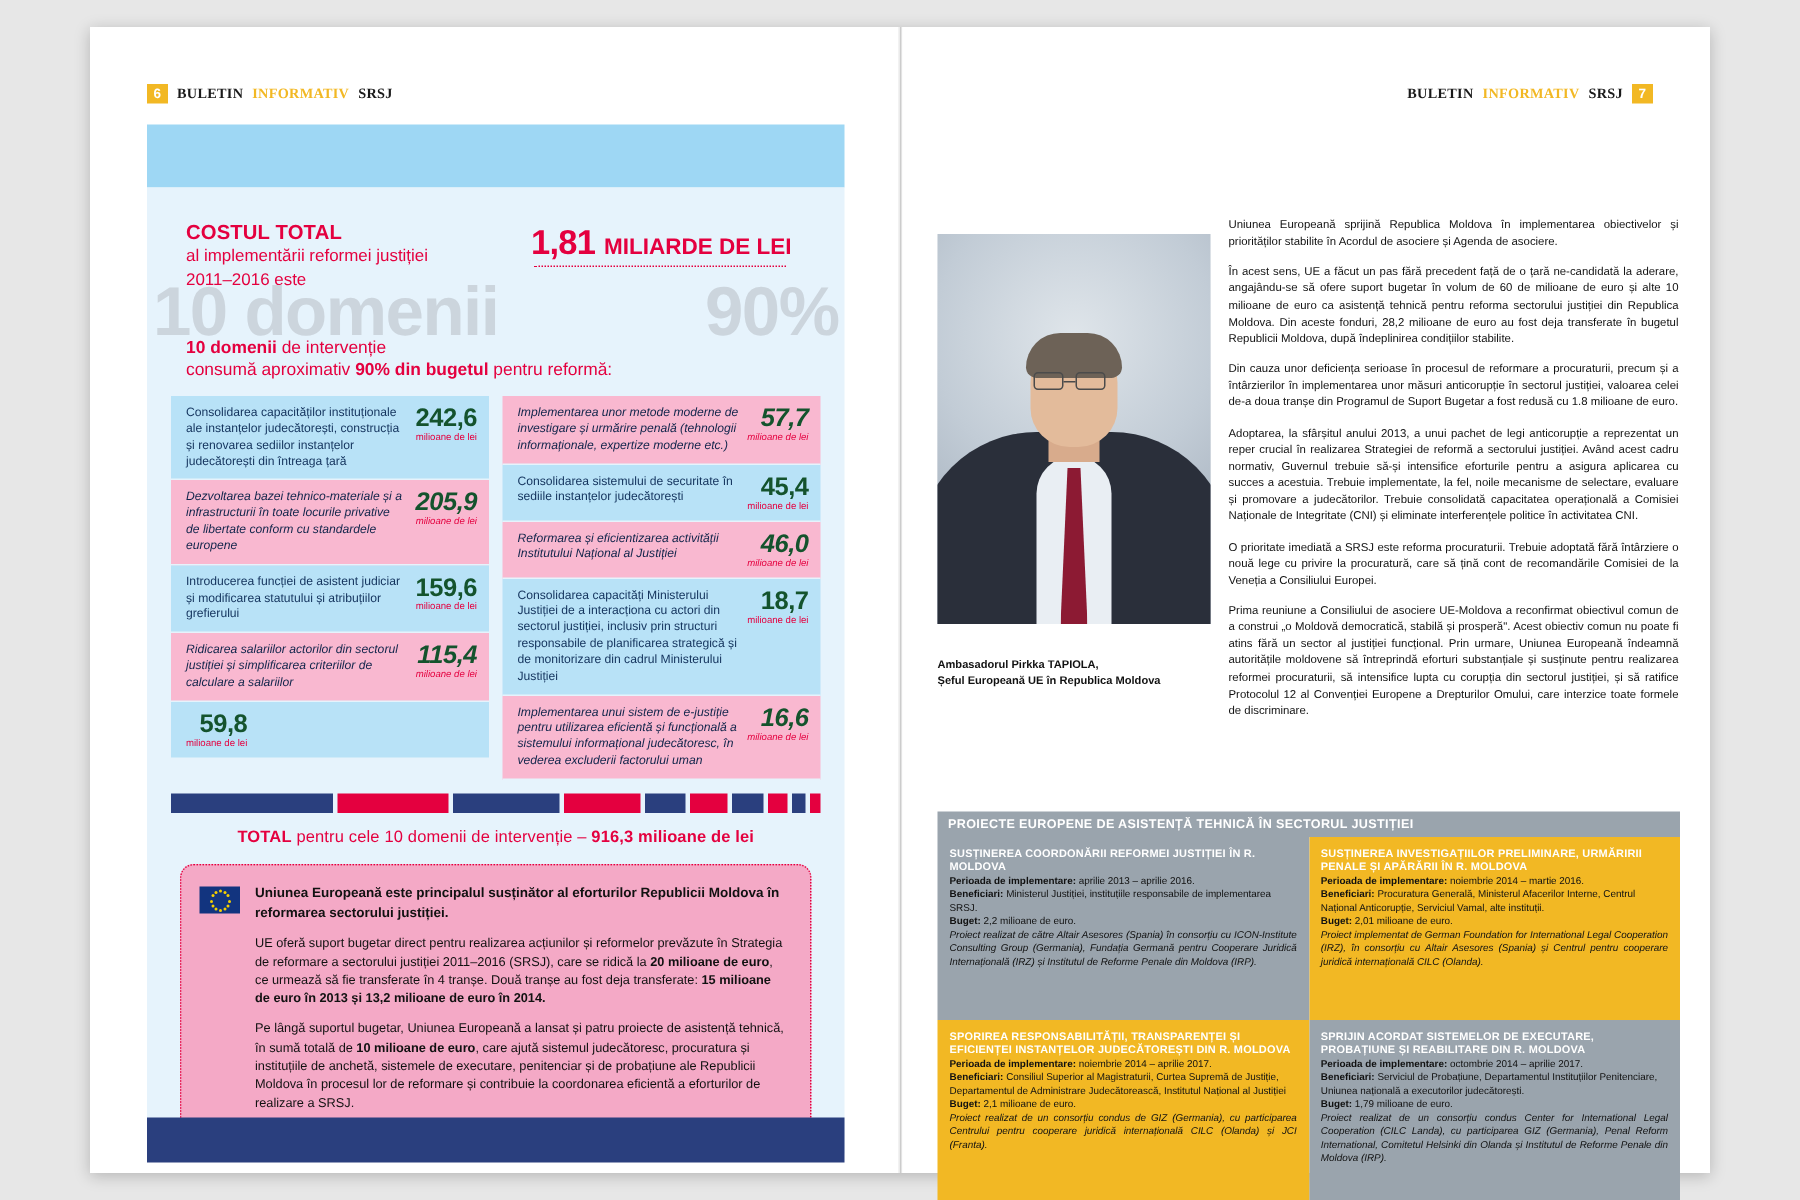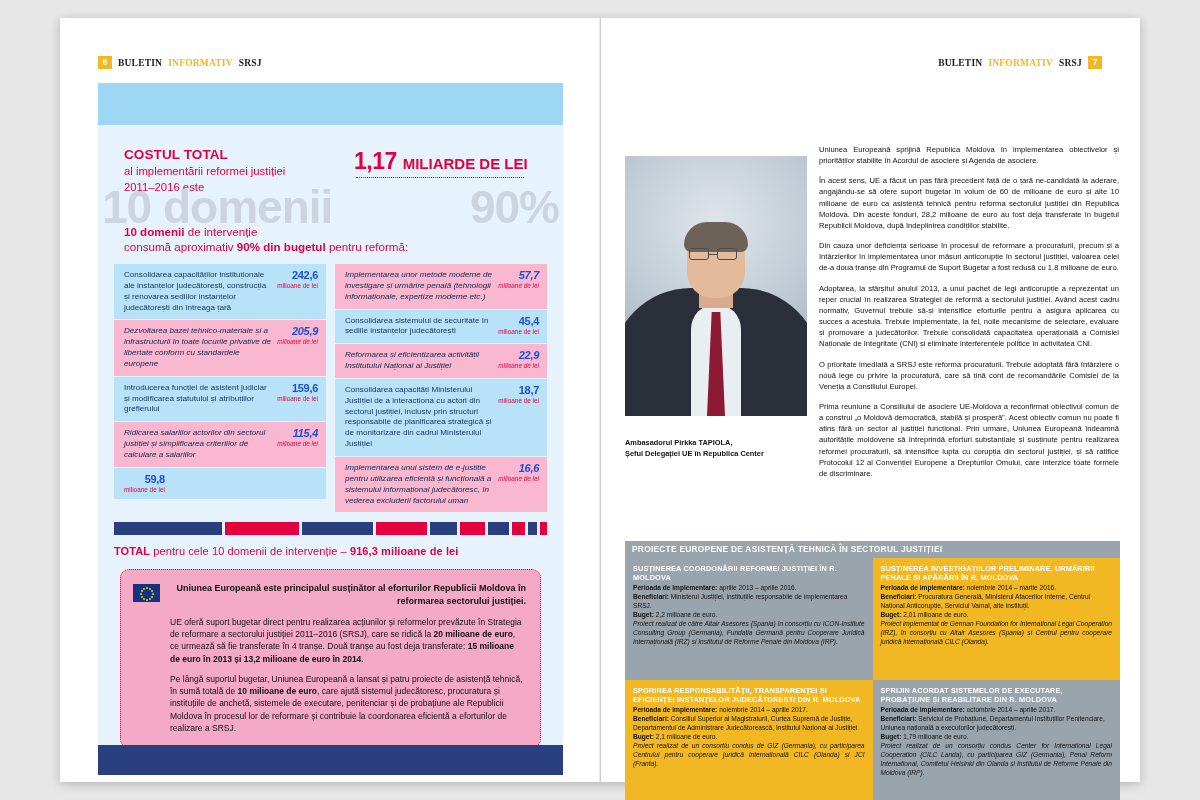--- a/index.html
+++ b/index.html
@@ -79,48 +79,48 @@
   .dom {
     display: flex; justify-content: space-between; align-items: flex-start;
     padding: 6px 8px 6px 10px; gap: 6px;
     border-bottom: 1.5px solid #e6f3fc;
   }
   .dom.blue { background: #b8e2f7; }
   .dom.pink { background: #f9b8d0; font-style: italic; }
   .dom-text { font-size: 8.1px; line-height: 1.34; color: #12325c; flex: 1; }
   .dom.pink .dom-text { color: #10244a; }
   .dom-val { text-align: right; white-space: nowrap; padding-top: 0px; }
-  .dom-num { font-size: 11px; font-weight: 700; color: #1d4ed8; letter-spacing: -.3px; line-height: 1; }
+  .dom-num { font-size: 17px; font-weight: 700; color: #14532d; letter-spacing: -.3px; line-height: 1; }
   .dom-unit { font-size: 6.4px; color: #e4003f; margin-top: 1px; }
 
   .chartstrip { display: flex; gap: 3px; padding: 9px 0 0 0; align-items: stretch; height: 22px; }
   .chartstrip span { display: block; height: 13px; align-self: flex-end; }
 
   .total-line {
-    text-align: left; font-size: 11px; color: #e4003f;
+    text-align: center; font-size: 11px; color: #e4003f;
     padding: 10px 0 12px 0; letter-spacing: .1px;
   }
   .total-line b { font-weight: 700; }
 
   .callout {
     margin: 0 6px 0 6px; background: #f4a9c6;
     border: 1.6px dotted #e4003f; border-radius: 9px;
     padding: 12px 14px 13px 12px; display: flex; gap: 10px;
   }
   .euflag {
     width: 27px; height: 18px; background: #12347f; flex: none; margin-top: 2px;
     position: relative;
   }
   .euflag i {
     position:absolute; width:2px; height:2px; background:#f5d000; border-radius:50%;
   }
   .callout-body { font-size: 8.5px; line-height: 1.45; color: #111; }
   .callout-body p { margin-bottom: 8px; }
   .callout-body p:last-child { margin-bottom: 0; }
-  .callout-body .lead-b { font-weight: 700; font-size: 9px; line-height:1.4;text-align:right; }
+  .callout-body .lead-b { font-weight: 700; font-size: 9px; line-height:1.4; }
   .callout-body b { font-weight: 700; }
 
   .bar-bottom {
     position:absolute; left: 38px; top: 727px; width: 465px; height: 30px;
     background: #2a3f7e;
   }
 
   
   .r-title {
     position: absolute; left: 24px; top: 88px; width: 495px;
@@ -223,21 +223,21 @@
         </div>
 
         <div class="cost-row">
           <div class="cost-left">
             <div class="cost-title">COSTUL TOTAL</div>
             <div class="cost-sub">al implementării reformei justiției</div>
             <div class="cost-sub">2011–2016 este</div>
           </div>
           <div class="cost-right">
             <div class="cost-big">
-              <span>1,17</span>
+              <span>1,81</span>
               <span class="unit">MILIARDE DE LEI</span>
             </div>
             <div class="dotline"></div>
           </div>
         </div>
 
         <div class="lead">
           <div><b>10 domenii</b><span> de intervenție</span></div>
           <div><span>consumă aproximativ </span><b>90% din bugetul</b><span> pentru reformă:</span></div>
         </div>
@@ -290,21 +290,21 @@
               <div class="dom blue">
                 <div class="dom-text">Consolidarea sistemului de securitate în sediile instanțelor judecătorești</div>
                 <div class="dom-val">
                   <div class="dom-num">45,4</div>
                   <div class="dom-unit">milioane de lei</div>
                 </div>
               </div>
               <div class="dom pink">
                 <div class="dom-text">Reformarea și eficientizarea activității Institutului Național al Justiției</div>
                 <div class="dom-val">
-                  <div class="dom-num">22,9</div>
+                  <div class="dom-num">46,0</div>
                   <div class="dom-unit">milioane de lei</div>
                 </div>
               </div>
               <div class="dom blue">
                 <div class="dom-text">Consolidarea capacități Ministerului Justiției de a interacționa cu actori din sectorul justiției, inclusiv prin structuri responsabile de planificarea strategică și de monitorizare din cadrul Ministerului Justiției</div>
                 <div class="dom-val">
                   <div class="dom-num">18,7</div>
                   <div class="dom-unit">milioane de lei</div>
                 </div>
               </div>
@@ -382,21 +382,21 @@
       <div class="ph-neck"></div>
       <div class="ph-head"></div>
       <div class="ph-hair"></div>
       <div class="ph-glass l"></div>
       <div class="ph-glass r"></div>
       <div class="ph-glassbar"></div>
     </div>
 
     <div class="photo-cap">
       <div>Ambasadorul Pirkka TAPIOLA,</div>
-      <div>Șeful Delegației UE în Republica Center</div>
+      <div>Șeful Europeană UE în Republica Moldova</div>
     </div>
 
     <div class="r-cols" id="article-body">
         <p>Uniunea Europeană sprijină Republica Moldova în implementarea obiectivelor și priorităților stabilite în Acordul de asociere și Agenda de asociere.</p>
         <p>În acest sens, UE a făcut un pas fără precedent față de o țară ne-candidată la aderare, angajându-se să ofere suport bugetar în volum de 60 de milioane de euro și alte 10 milioane de euro ca asistență tehnică pentru reforma sectorului justiției din Republica Moldova. Din aceste fonduri, 28,2 milioane de euro au fost deja transferate în bugetul Republicii Moldova, după îndeplinirea condițiilor stabilite.</p>
         <p>Din cauza unor deficiența serioase în procesul de reformare a procuraturii, precum și a întârzierilor în implementarea unor măsuri anticorupție în sectorul justiției, valoarea celei de-a doua tranșe din Programul de Suport Bugetar a fost redusă cu 1.8 milioane de euro.</p>
         <p>Adoptarea, la sfârșitul anului 2013, a unui pachet de legi anticorupție a reprezentat un reper crucial în realizarea Strategiei de reformă a sectorului justiției. Având acest cadru normativ, Guvernul trebuie să-și intensifice eforturile pentru a asigura aplicarea cu succes a acestuia. Trebuie implementate, la fel, noile mecanisme de selectare, evaluare și promovare a judecătorilor. Trebuie consolidată capacitatea operațională a Comisiei Naționale de Integritate (CNI) și eliminate interferențele politice în activitatea CNI.</p>
         <p>O prioritate imediată a SRSJ este reforma procuraturii. Trebuie adoptată fără întârziere o nouă lege cu privire la procuratură, care să țină cont de recomandările Comisiei de la Veneția a Consiliului Europei.</p>
         <p>Prima reuniune a Consiliului de asociere UE-Moldova a reconfirmat obiectivul comun de a construi „o Moldovă democratică, stabilă și prosperă". Acest obiectiv comun nu poate fi atins fără un sector al justiției funcțional. Prin urmare, Uniunea Europeană îndeamnă autoritățile moldovene să întreprindă eforturi substanțiale și susținute pentru realizarea reformei procuraturii, să intensifice lupta cu corupția din sectorul justiției, și să ratifice Protocolul 12 al Convenției Europene a Drepturilor Omului, care interzice toate formele de discriminare.</p>
       </div>

